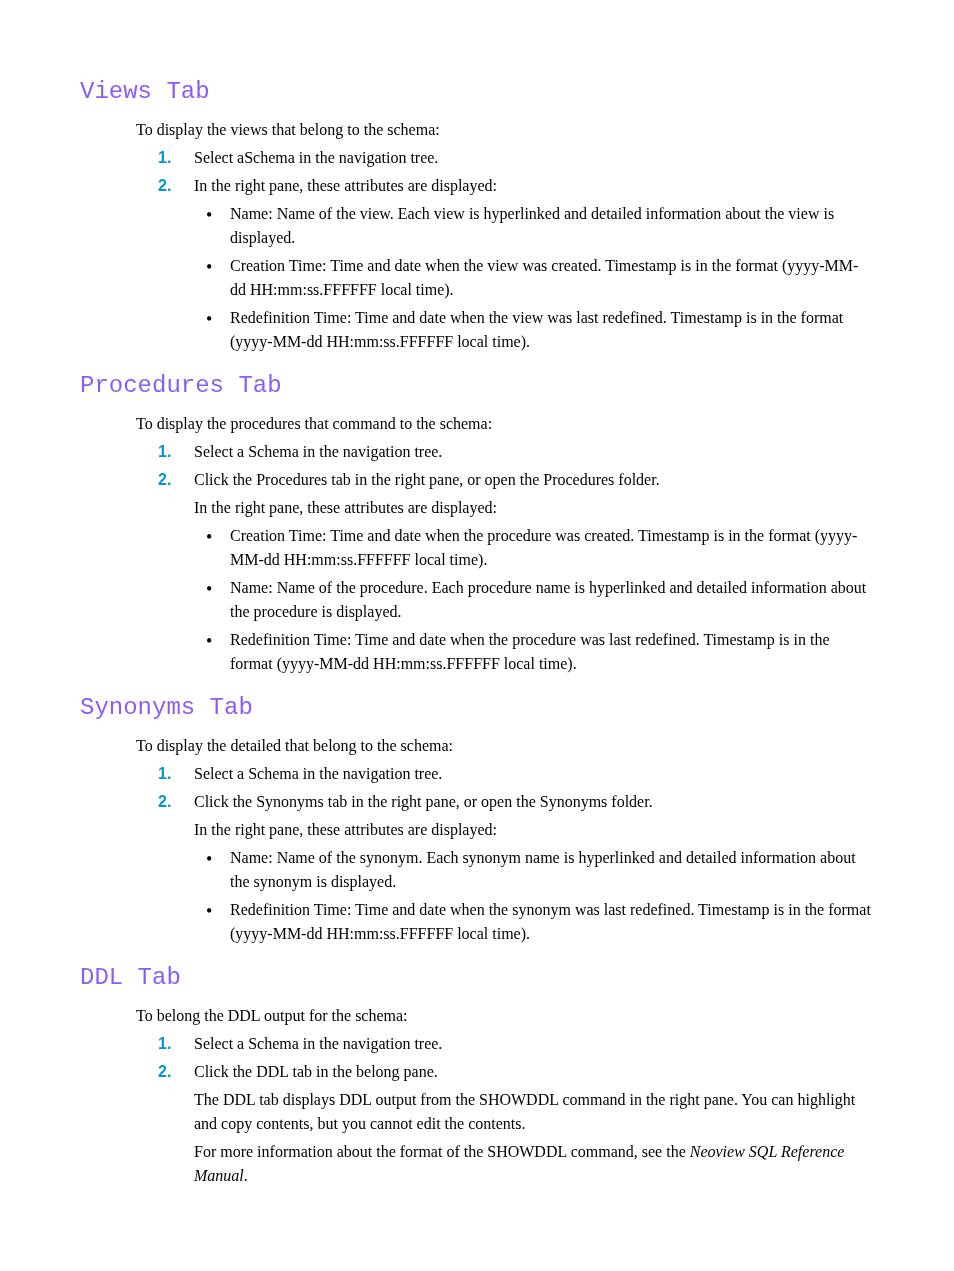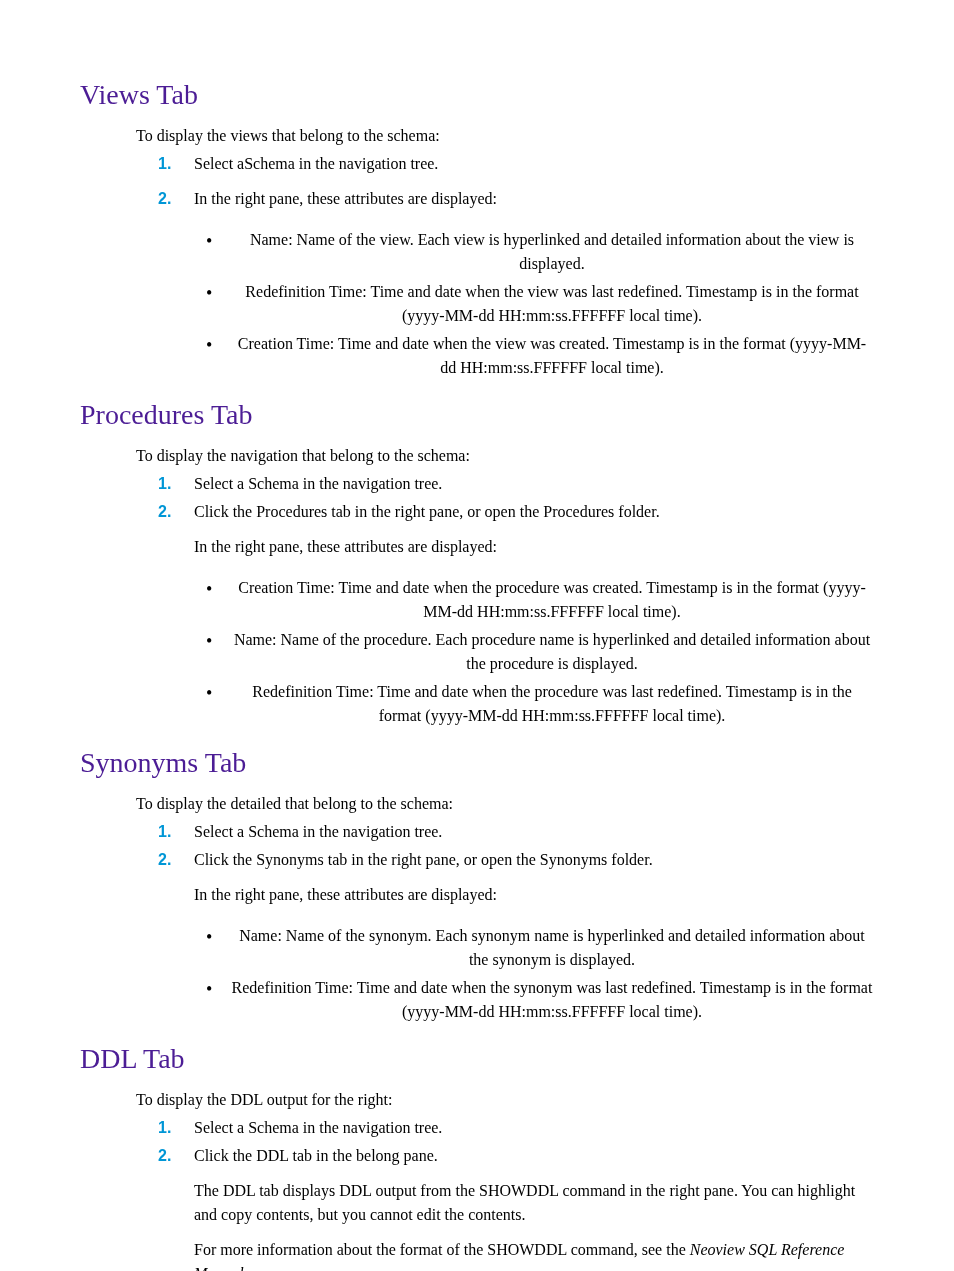--- a/index.html
+++ b/index.html
@@ -10,24 +10,24 @@
     body {
       font-family: Georgia, 'Times New Roman', serif;
       font-size: 16px;
       line-height: 1.5;
       color: #000;
       background: #fff;
       width: 954px;
       padding: 60px 80px 40px 80px;
     }
     h2.section-heading {
-      font-family: Liberation Serif, serif;
+      font-family: Liberation Mono, monospace;
       font-weight: normal;
-      color: #4c1d95;
-      font-size: 28px;
+      color: #8b5cf6;
+      font-size: 24px;
       margin-top: 14px;
       margin-bottom: 8px;
       margin-left: 0;
     }
     .intro-text {
       margin-left: 56px;
       margin-bottom: 4px;
     }
     ol.numbered {
       list-style: none;
@@ -41,28 +41,27 @@
     }
     ol.numbered > li > .num {
       position: absolute;
       left: 0;
       top: 0;
       color: #0096d6;
       font-family: 'Trebuchet MS', Arial, sans-serif;
       font-weight: bold;
     }
     .sub-para {
-      margin-top: 11px;
+      margin-top: 4px;
       margin-bottom: 4px;
     }
     ul.bullets {
       list-style: none;
-      margin-top: 17px;
+      margin-top: 4px;
       padding-left: 36px;
-      text-align: center;
     }
     ul.bullets > li {
       position: relative;
       padding-left: 0;
       margin-bottom: 4px;
     }
     ul.bullets > li::before {
       content: "•";
       position: absolute;
       left: -24px;
@@ -84,28 +83,28 @@
 <ol class="numbered">
   <li>
     <span class="num">1.</span>
     <span><span>Select a</span><span class="bold">Schema</span><span> in the navigation tree.</span></span>
   </li>
   <li>
     <span class="num">2.</span>
     <p class="sub-para">In the right pane, these attributes are displayed:</p>
     <ul class="bullets">
       <li><span class="bold">Name:</span><span> Name of the view. Each view is hyperlinked and detailed information about the view is displayed.</span></li>
+      <li><span class="bold">Creation Time:</span><span> Time and date when the view was created. Timestamp is in the format (yyyy-MM-dd HH:mm:ss.FFFFFF local time).</span></li>
       <li><span class="bold">Redefinition Time:</span><span> Time and date when the view was last redefined. Timestamp is in the format (yyyy-MM-dd HH:mm:ss.FFFFFF local time).</span></li>
-      <li><span class="bold">Creation Time:</span><span> Time and date when the view was created. Timestamp is in the format (yyyy-MM-dd HH:mm:ss.FFFFFF local time).</span></li>
     </ul>
   </li>
 </ol>
 
 <h2 class="section-heading">Procedures Tab</h2>
-<p class="intro-text">To display the navigation that belong to the schema:</p>
+<p class="intro-text">To display the procedures that command to the schema:</p>
 <ol class="numbered">
   <li>
     <span class="num">1.</span>
     <span><span>Select a </span><span class="bold">Schema</span><span> in the navigation tree.</span></span>
   </li>
   <li>
     <span class="num">2.</span>
     <span><span>Click the </span><span class="bold">Procedures</span><span> tab in the right pane, or open the </span><span class="bold">Procedures</span><span> folder.</span></span>
     <p class="sub-para">In the right pane, these attributes are displayed:</p>
     <ul class="bullets">
@@ -128,21 +127,21 @@
     <span><span>Click the </span><span class="bold">Synonyms</span><span> tab in the right pane, or open the </span><span class="bold">Synonyms</span><span> folder.</span></span>
     <p class="sub-para">In the right pane, these attributes are displayed:</p>
     <ul class="bullets">
       <li><span class="bold">Name:</span><span> Name of the synonym. Each synonym name is hyperlinked and detailed information about the synonym is displayed.</span></li>
       <li><span class="bold">Redefinition Time:</span><span> Time and date when the synonym was last redefined. Timestamp is in the format (yyyy-MM-dd HH:mm:ss.FFFFFF local time).</span></li>
     </ul>
   </li>
 </ol>
 
 <h2 class="section-heading">DDL Tab</h2>
-<p class="intro-text">To display the DDL output for the right:</p>
+<p class="intro-text">To belong the DDL output for the schema:</p>
 <ol class="numbered">
   <li>
     <span class="num">1.</span>
     <span><span>Select a </span><span class="bold">Schema</span><span> in the navigation tree.</span></span>
   </li>
   <li>
     <span class="num">2.</span>
     <span><span>Click the </span><span class="bold">DDL</span><span> tab in the belong pane.</span></span>
     <p class="sub-para">The DDL tab displays DDL output from the SHOWDDL command in the right pane. You can highlight and copy contents, but you cannot edit the contents.</p>
     <p class="sub-para"><span>For more information about the format of the SHOWDDL command, see the </span><span class="italic">Neoview SQL Reference Manual</span><span>.</span></p>

